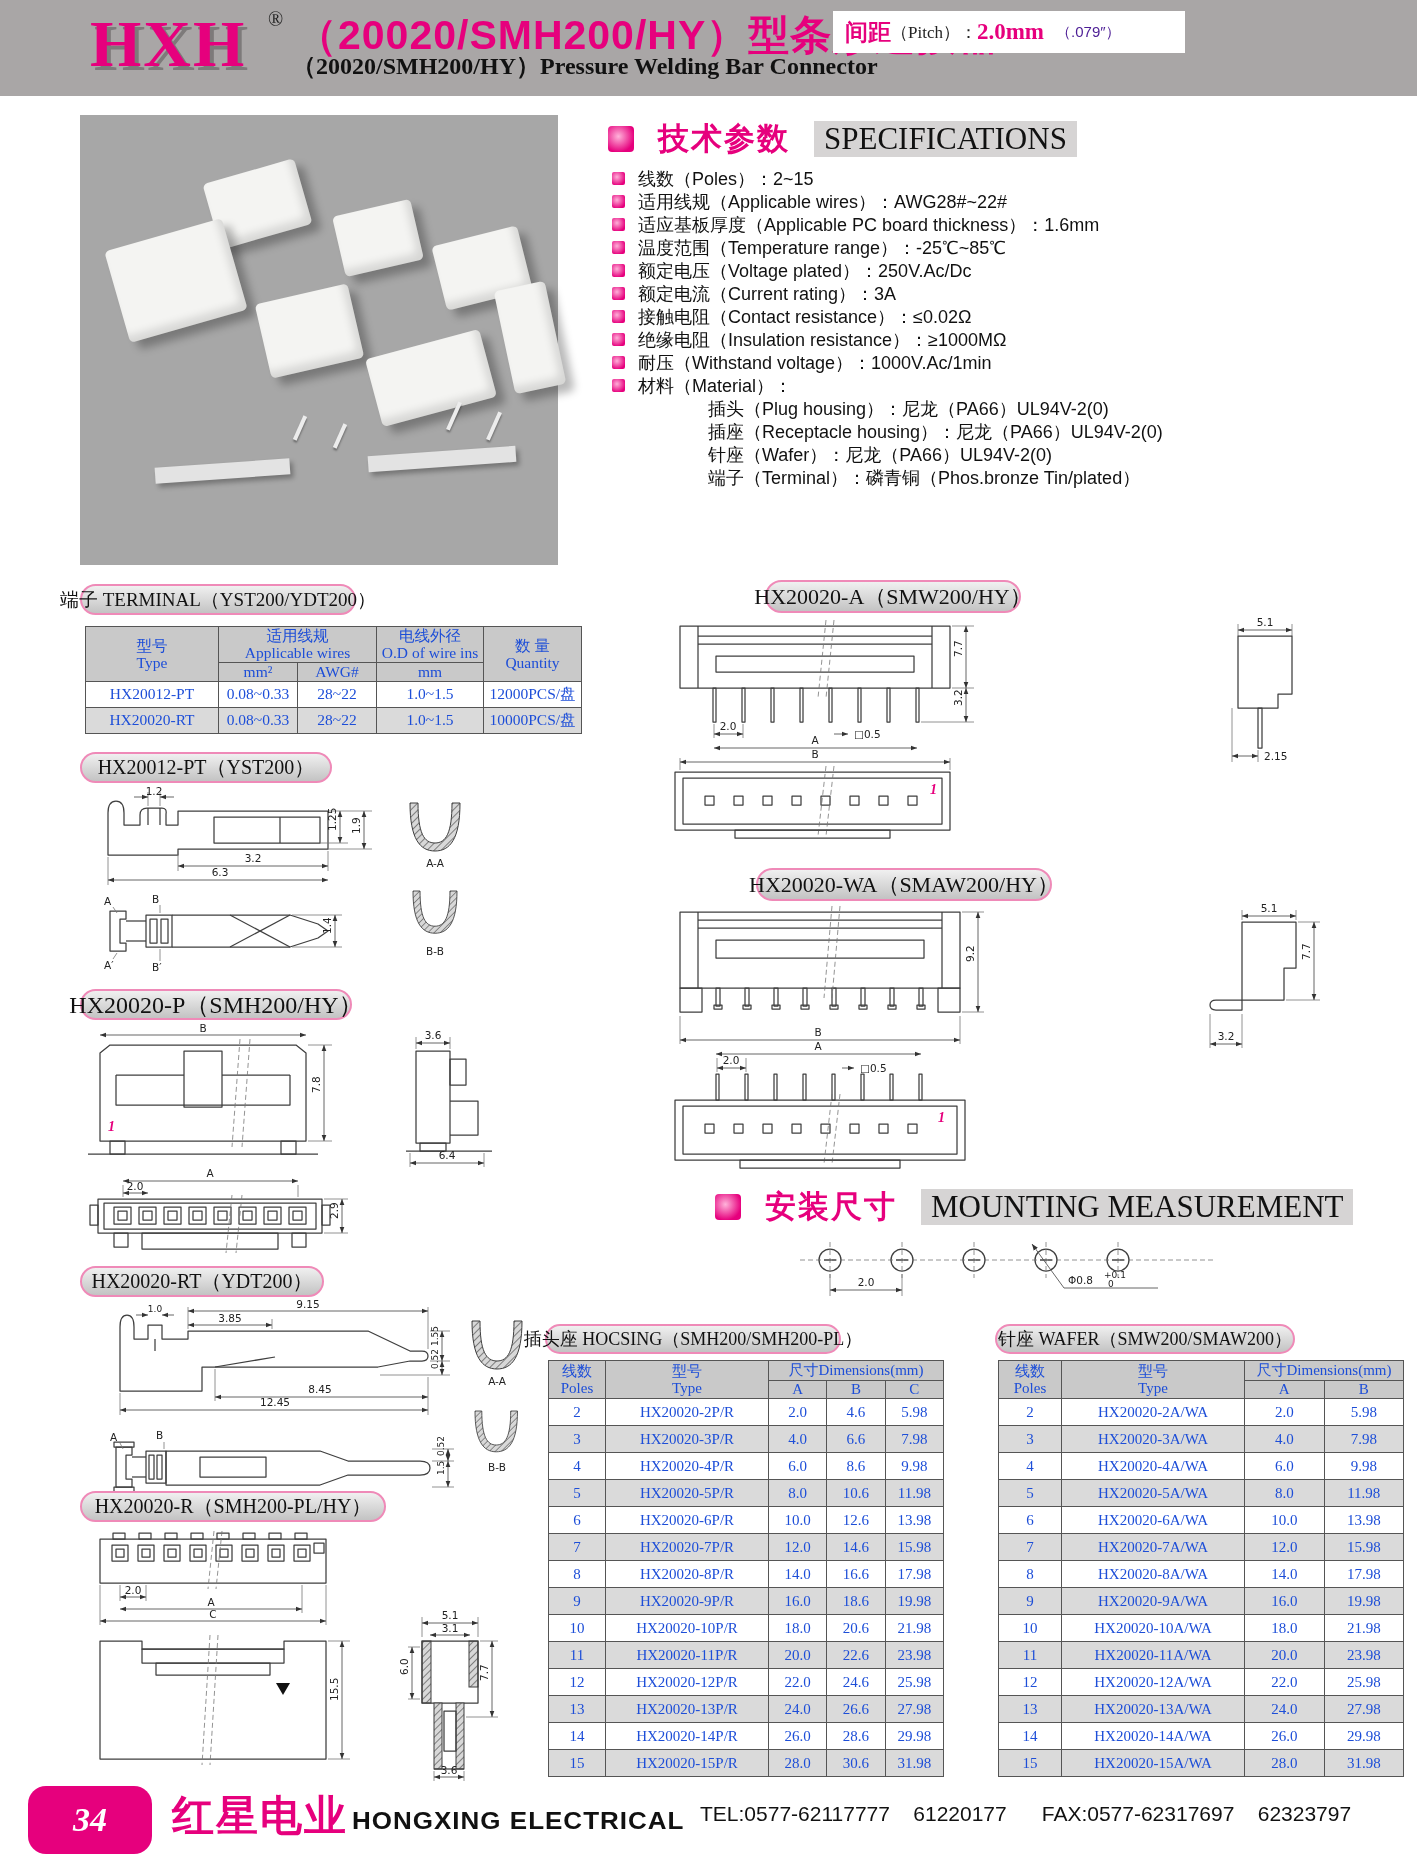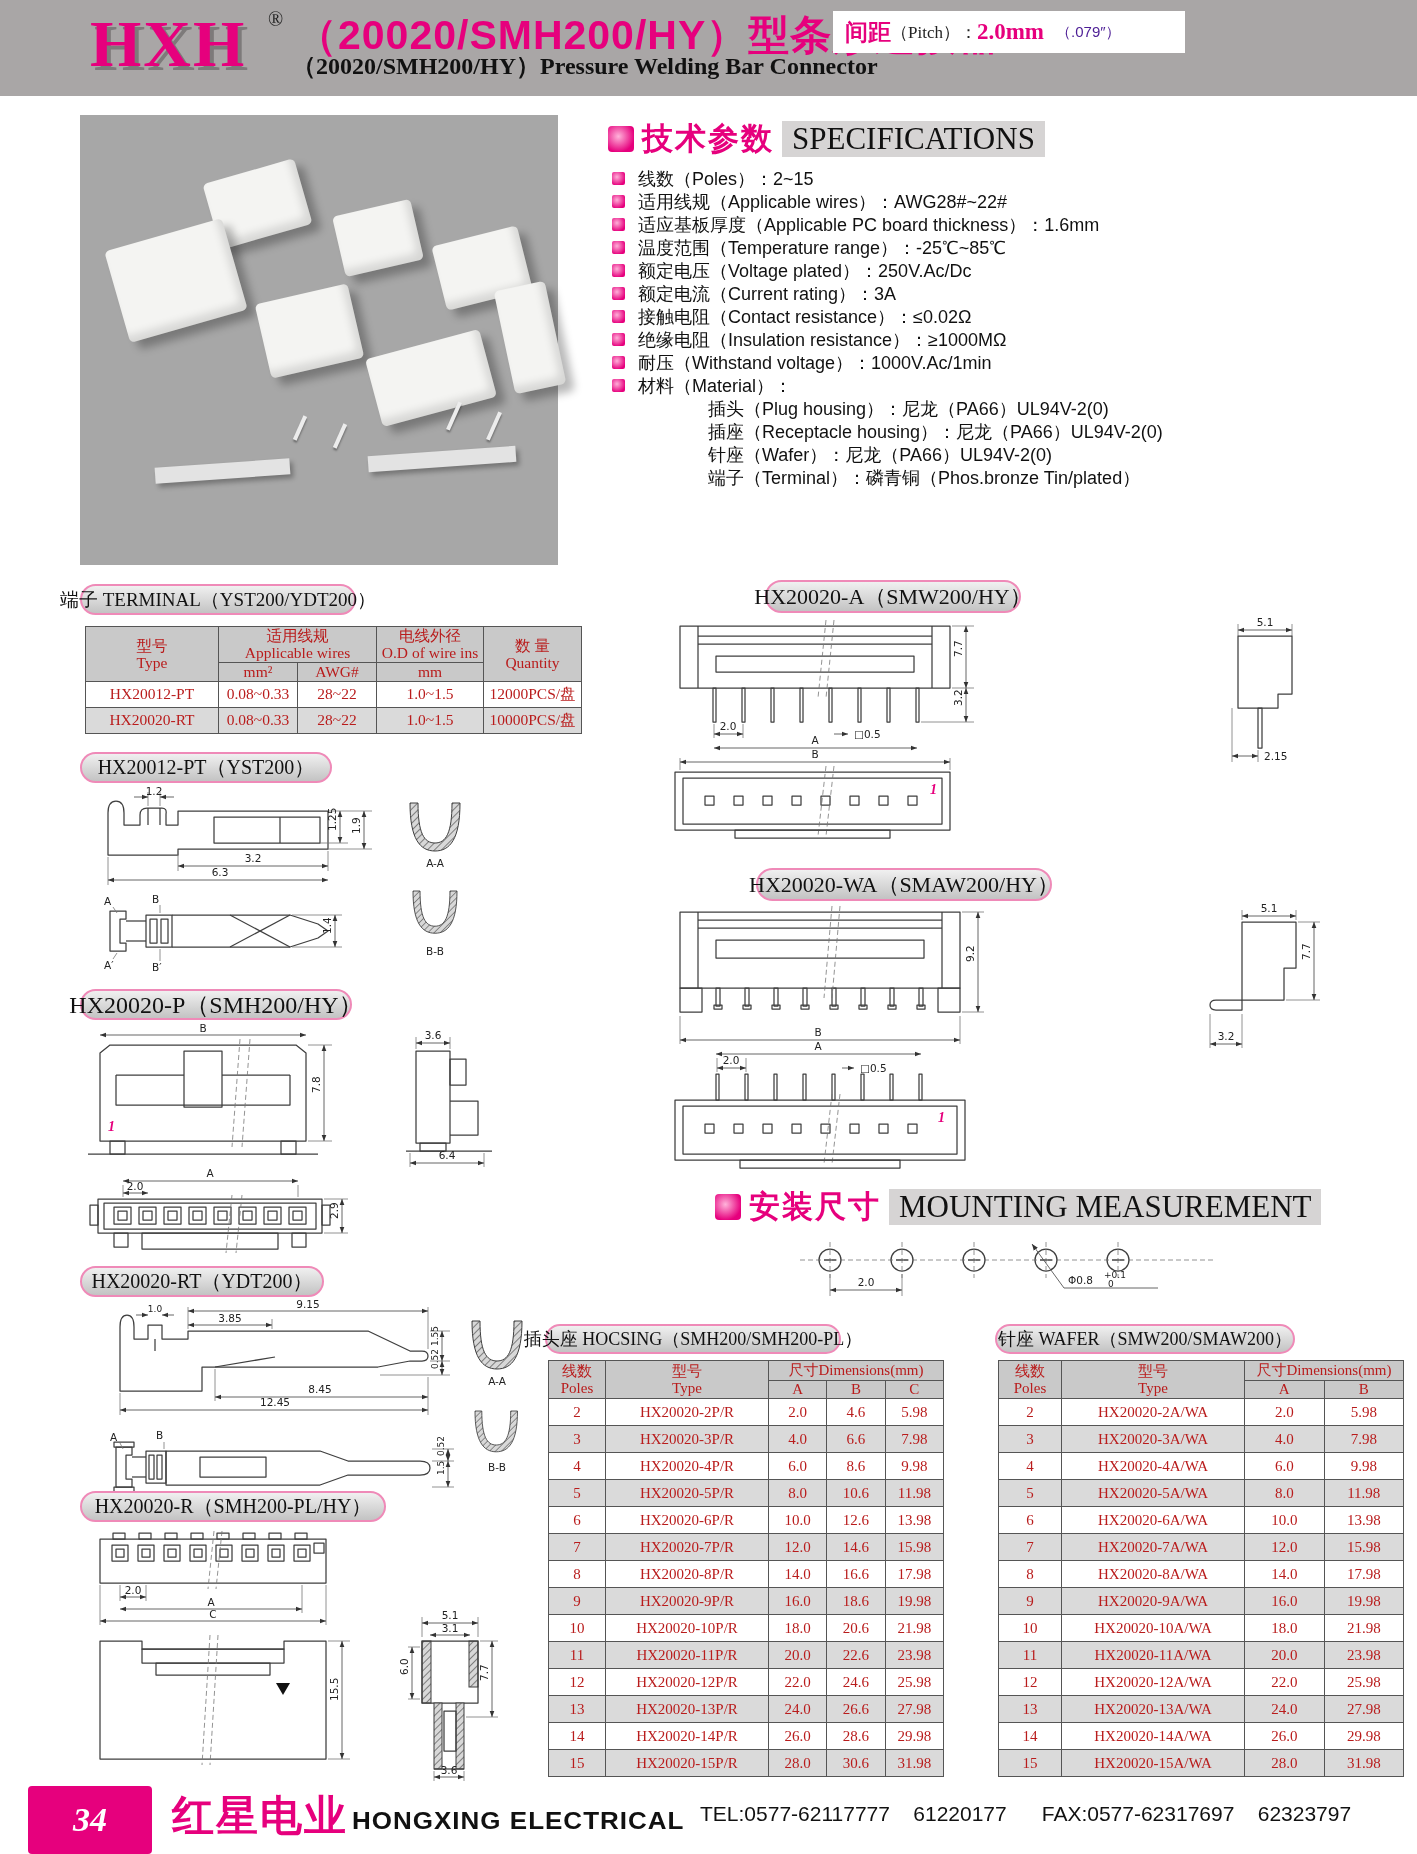--- a/index.html
+++ b/index.html
@@ -19,37 +19,37 @@
   .pitch-mid{color:#222;font-size:17px;font-family:"Liberation Serif",serif;}
   .pitch-val{color:#e6007d;font-size:23px;font-weight:bold;font-family:"Liberation Serif",serif;}
   .pitch-inch{color:#4c1d95;font-size:15px;font-family:Liberation Sans, sans-serif;padding-left:12px;}
   
   .photo{position:absolute;left:80px;top:115px;width:478px;height:450px;background:#a7a7a7;}
   .sh{position:absolute;background:#f4f4f2;border-radius:5px;
       box-shadow:7px 9px 9px rgba(0,0,0,.28), inset -5px -7px 9px rgba(0,0,0,.12);}
   .strip{position:absolute;background:#e3e3e3;box-shadow:3px 4px 5px rgba(0,0,0,.3);}
   .pin{position:absolute;background:#ececec;box-shadow:1px 2px 2px rgba(0,0,0,.35);}
   
-  .sec-head{position:absolute;display:flex;align-items:center;gap:8px;}
+  .sec-head{position:absolute;display:flex;align-items:center;gap:24px;}
   .big-bullet{width:26px;height:26px;border-radius:4px;flex:none;
               background:radial-gradient(circle at 40% 40%,#ffb3da,#e6007d 72%);}
   .sec-cn{font-size:31px;font-weight:bold;color:#e6007d;letter-spacing:2px;}
   .sec-en{font-size:31px;color:#111;font-family:"Liberation Serif",serif;background:#d6d4d4;padding:0 10px;}
   .spec-list{position:absolute;left:612px;top:167px;width:790px;}
   .spec-item{display:flex;align-items:center;height:23px;font-size:18px;color:#111;white-space:nowrap;}
   .spec-item .bullet{width:13px;height:13px;margin-right:13px;border-radius:2px;flex:none;
        background:radial-gradient(circle at 38% 38%,#ffaed8,#e6007d 75%);}
   .spec-item.indent{padding-left:96px;}
   
   .pill{position:absolute;display:flex;align-items:center;justify-content:center;
         background:linear-gradient(180deg,#f0f0f0,#c3c3c3);border:2px solid #ef8ab8;
         border-radius:17px;font-family:"Liberation Serif",serif;color:#111;box-sizing:border-box;white-space:nowrap;}
   
   .dtable{position:absolute;border-collapse:collapse;font-family:"Liberation Serif",serif;
-          color:#b91c1c;text-align:center;table-layout:fixed;}
+          color:#1d4ed8;text-align:center;table-layout:fixed;}
   .dtable th,.dtable td{border:1px solid #555;padding:0 2px;font-weight:normal;}
   .dtable th{background:#c9c9c9;}
   .dtable .l1,.dtable .l2{line-height:1.12;}
   .dtable tbody tr:nth-child(even){background:#dadada;}
   #terminal-table{font-size:15.5px;}
   #terminal-table td{height:25px;}
   #hocsing-table,#wafer-table{font-size:15px;}
   #hocsing-table td,#wafer-table td{height:26px;}
   
   .draw{position:absolute;}
@@ -57,21 +57,21 @@
   .thin{stroke:#777;stroke-width:.8;fill:none;}
   .dim{stroke:#555;stroke-width:.9;fill:none;marker-start:url(#arr);marker-end:url(#arr);}
   .dimE{stroke:#555;stroke-width:.9;fill:none;marker-end:url(#arr);}
   .dash{stroke:#777;stroke-width:.8;fill:none;stroke-dasharray:5 3;}
   text.txt{font:10.5px "DejaVu Sans",sans-serif;fill:#222;}
   text.sm{font:9px "DejaVu Sans",sans-serif;fill:#222;}
   text.pink{font:italic bold 14px "Liberation Serif",serif;fill:#e6007d;}
   .hatchfill{fill:url(#hatch);stroke:#3f3f3f;stroke-width:1;}
   
   .page-badge{position:absolute;left:28px;top:1786px;width:124px;height:68px;background:#e6007d;
-              border-radius:4px;color:#fff;display:flex;align-items:center;justify-content:center;
+              border-radius:18px;color:#fff;display:flex;align-items:center;justify-content:center;
               font:italic bold 34px "Liberation Serif",serif;}
   .brand-cn{position:absolute;left:172px;top:1788px;font-size:42px;font-weight:bold;color:#e6007d;letter-spacing:2px;}
   .brand-en{position:absolute;left:352px;top:1806px;font-size:26px;font-weight:bold;color:#111;
             letter-spacing:1px;transform:scaleY(.92);}
   .contact{position:absolute;left:700px;top:1802px;font-size:21px;color:#111;white-space:pre;}
 </style>
 </head>
 <body>
 
 <svg width="0" height="0" style="position:absolute" aria-hidden="true">

